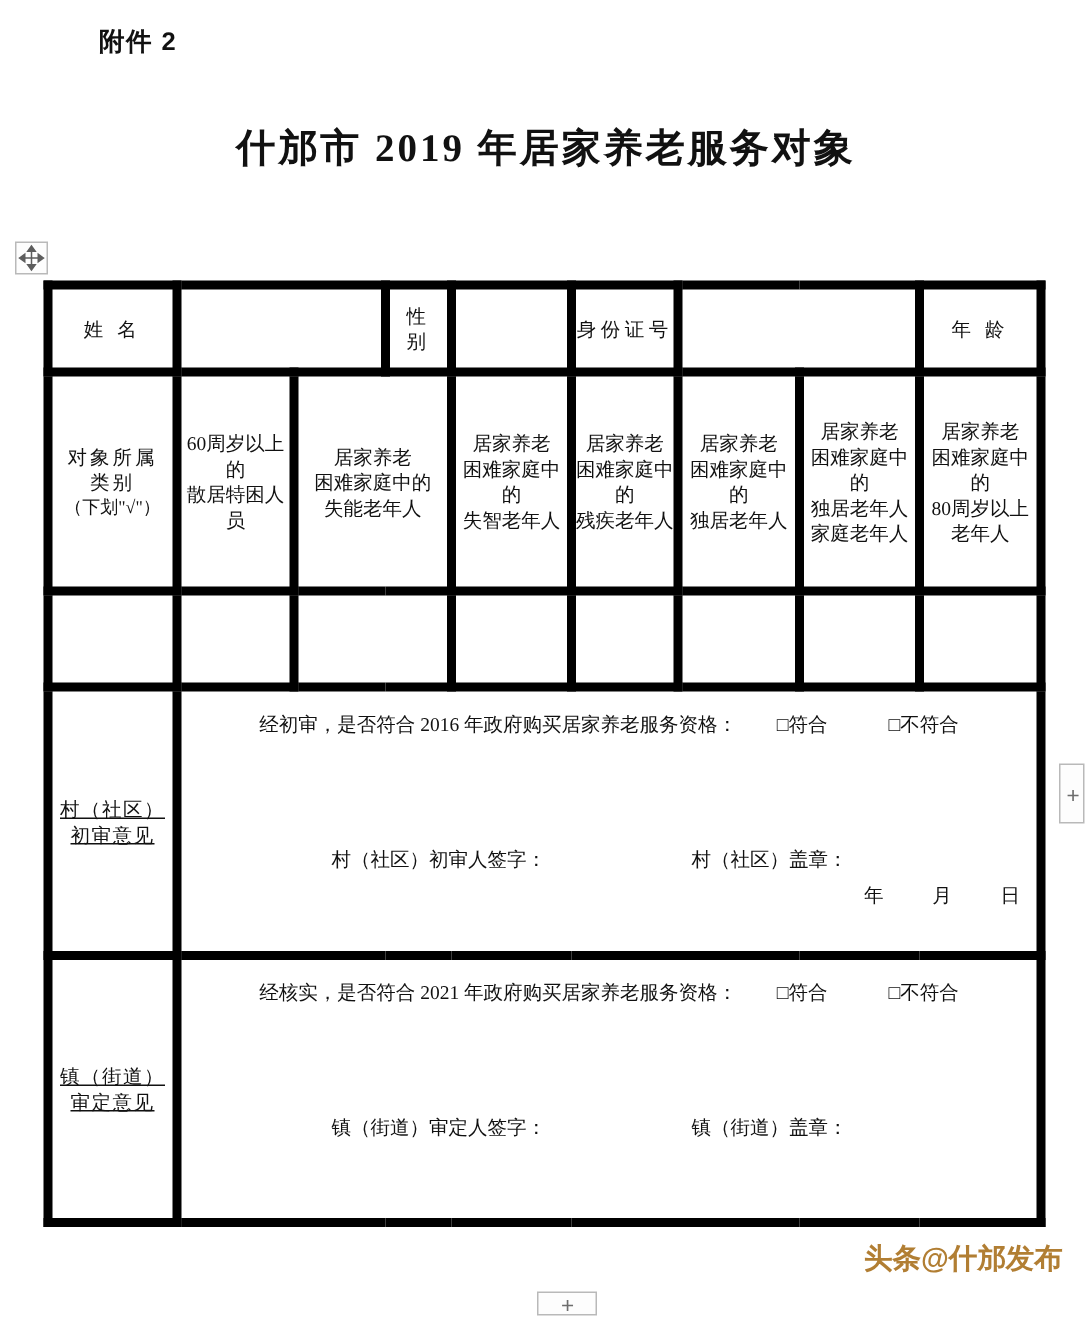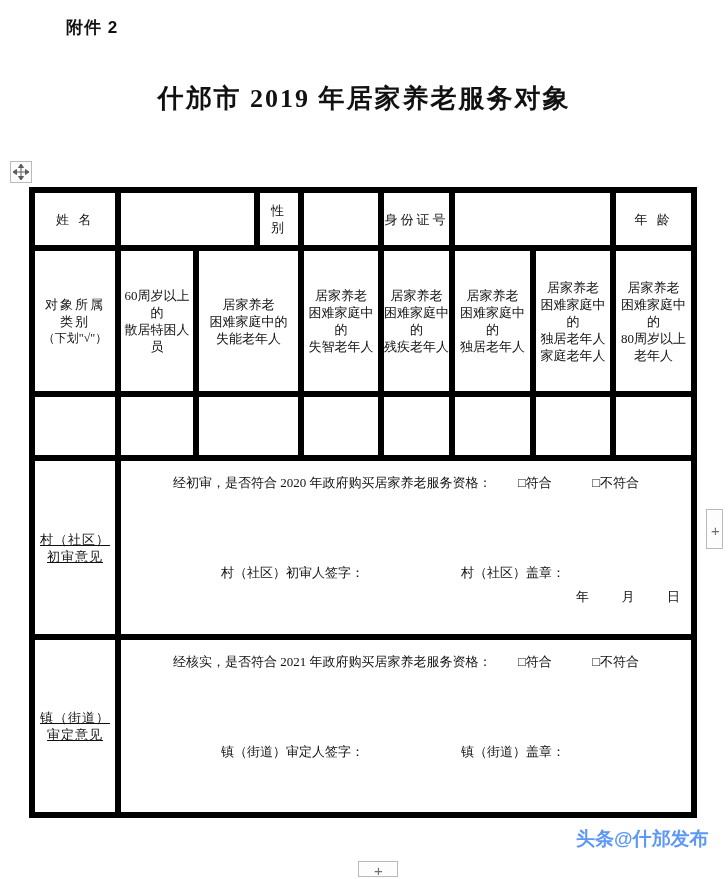--- a/index.html
+++ b/index.html
@@ -185,21 +185,21 @@
   .handle-col .plus { left: 4px; top: 13px; }
   .handle-row .plus { left: 15px; top: 1px; }
 
   
   .watermark {
     position: absolute;
     left: 576px;
     top: 826px;
     font-size: 19px;
     font-weight: 700;
-    color: #3b82f6;
+    color: #a16207;
     opacity: 0.82;
     font-family: "Liberation Sans", "DejaVu Sans", sans-serif;
     letter-spacing: 0px;
     white-space: nowrap;
   }
 </style>
 </head>
 <body>
 
 <div class="page">
@@ -292,21 +292,21 @@
       </tr>
 
       <tr class="row-village">
         <td class="op-label">
           <div>村（社区）</div>
           <div>初审意见</div>
         </td>
         <td class="op-body" colspan="8">
           <div class="op-inner">
             <div class="op-question">
-              <span>经初审，是否符合 2020 年政府购买居家养老服务资格：</span>
+              <span>经初审，是否符合 2016 年政府购买居家养老服务资格：</span>
               <span class="gap-a"></span>
               <span>□符合</span>
               <span class="gap-b"></span>
               <span>□不符合</span>
             </div>
             <div class="sign-row" style="top:102px;">
               <span class="sign-a">村（社区）初审人签字：</span>
               <span class="sign-b">村（社区）盖章：</span>
             </div>
             <div class="date-row" style="top:126px;">

